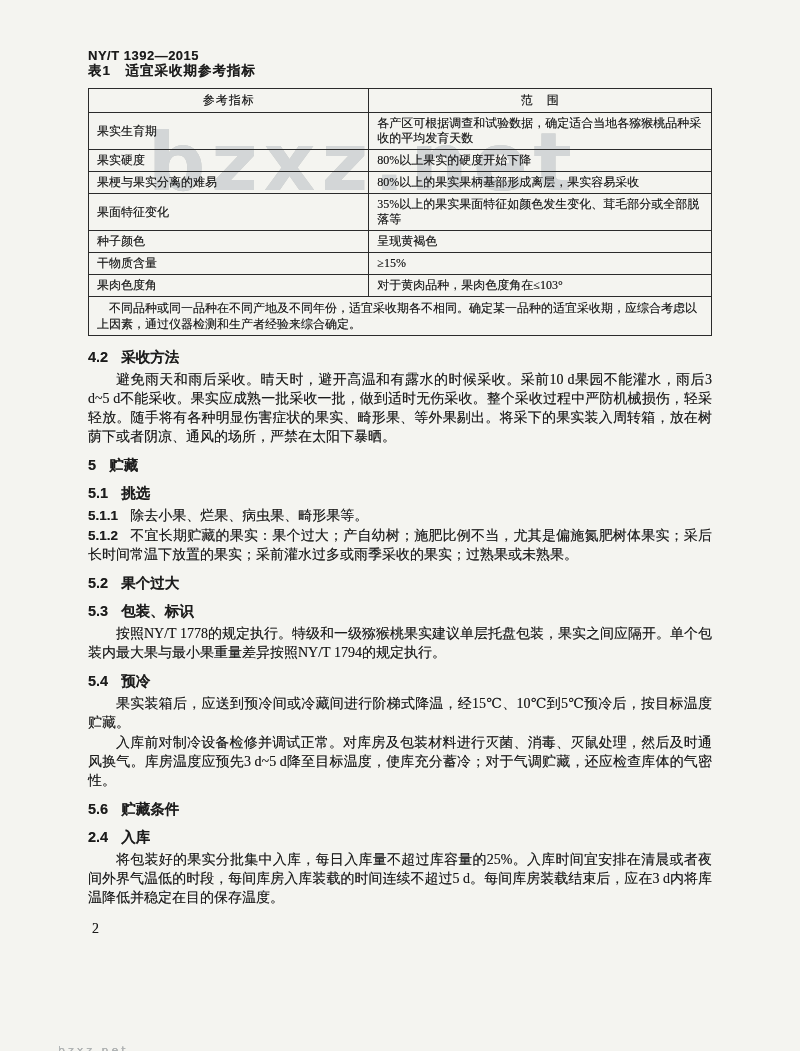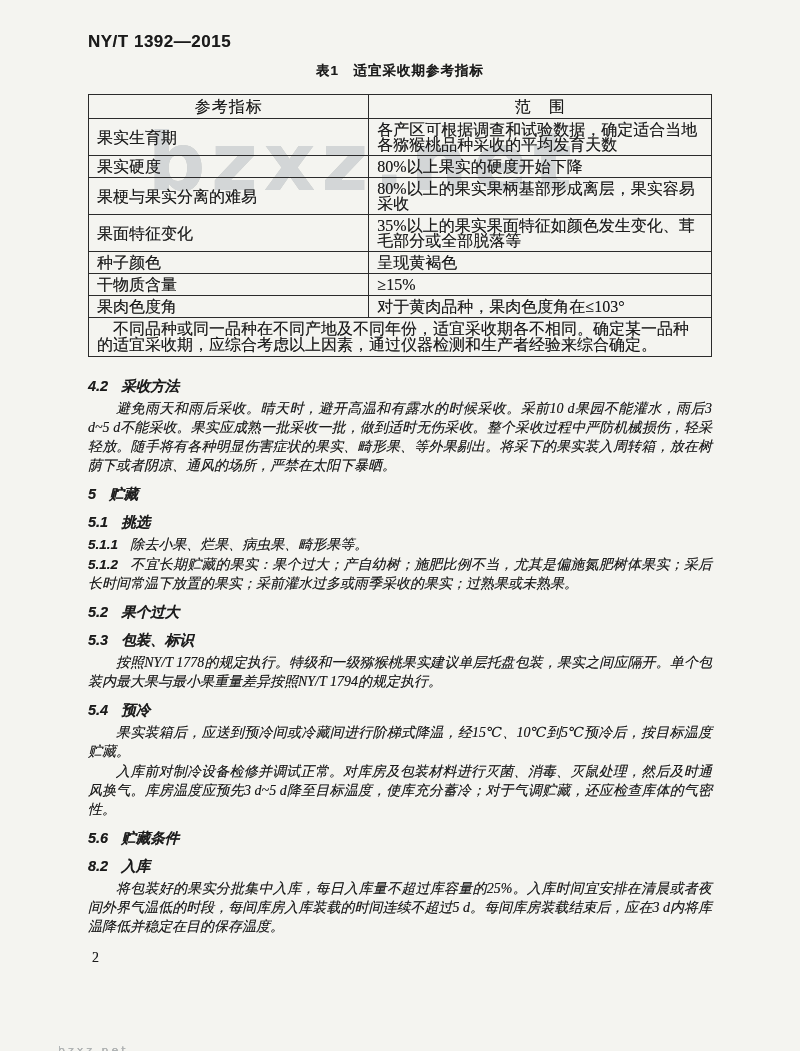--- a/index.html
+++ b/index.html
@@ -4,48 +4,48 @@
 <style>
   * { margin:0; padding:0; box-sizing:border-box; }
   html,body { background:#d8d8d5; }
   .sheet{
     position:relative; width:800px; height:1051px; margin:0 auto;
     background:#f4f4f0; overflow:hidden; color:#1b1b1b;
     font-family:"Liberation Serif","DejaVu Serif",serif;
     text-shadow:0 0 0.5px rgba(25,25,25,0.55);
   }
   .docnum{
-    position:absolute; top:32px; left:88px;
+    position:absolute; top:48px; left:88px;
     font-family:"Liberation Sans","DejaVu Sans",sans-serif;
-    font-weight:bold; font-size:17px; letter-spacing:0.5px;
+    font-weight:bold; font-size:13px; letter-spacing:0.5px;
   }
   .watermark{
     position:absolute; top:116px; left:148px; z-index:0;
     font-family:"DejaVu Sans",sans-serif; font-weight:bold;
     font-size:80px; letter-spacing:6px; color:#9fa8b0; opacity:0.38;
     pointer-events:none; white-space:nowrap;
   }
   .inner{ position:absolute; top:62px; left:88px; width:624px; z-index:1; }
   .caption{
-    text-align:center; font-weight:bold; font-size:13.5px;
+    font-weight:bold; font-size:13.5px;
     font-family:"Liberation Sans","DejaVu Sans",sans-serif;
-    margin-bottom:14px; letter-spacing:1px;
+    margin-bottom:8px; letter-spacing:1px;
   }
   table.std{
-    width:100%; border-collapse:collapse; font-size:16px; line-height:15px;
+    width:100%; border-collapse:collapse; font-size:12px; line-height:15px;
     border:1.5px solid #2b2b2b; background:transparent;
   }
   table.std th, table.std td{
     border:1px solid #2b2b2b; padding:3px 8px; vertical-align:middle;
     font-weight:normal;
   }
   table.std th{ text-align:center; height:24px; letter-spacing:1px; }
   col.c1{ width:45%; }
   td.note-cell{ padding:4px 8px; line-height:16px; text-indent:1em; }
-  .content{ margin-top:20px;font-style:italic; }
+  .content{ margin-top:12px; }
   .hd{
     font-family:"Liberation Sans","DejaVu Sans",sans-serif;
     font-weight:bold; font-size:14.5px; line-height:18px;
     margin:10px 0 4px 0;
   }
   .hd .no{ margin-right:0.9em; }
   .pp{
     font-size:14px; line-height:19px; text-align:justify;
     text-indent:2em; margin:1px 0;
   }
@@ -157,21 +157,21 @@
       </h3>
       <p class="pp">果实装箱后，应送到预冷间或冷藏间进行阶梯式降温，经15℃、10℃到5℃预冷后，按目标温度贮藏。</p>
 
       <p class="pp">入库前对制冷设备检修并调试正常。对库房及包装材料进行灭菌、消毒、灭鼠处理，然后及时通风换气。库房温度应预先3 d~5 d降至目标温度，使库充分蓄冷；对于气调贮藏，还应检查库体的气密性。</p>
 
       <h3 class="hd">
         <span class="no">5.6</span><span>贮藏条件</span>
       </h3>
 
       <h3 class="hd">
-        <span class="no">8.2</span><span>入库</span>
+        <span class="no">2.4</span><span>入库</span>
       </h3>
       <p class="pp">将包装好的果实分批集中入库，每日入库量不超过库容量的25%。入库时间宜安排在清晨或者夜间外界气温低的时段，每间库房入库装载的时间连续不超过5 d。每间库房装载结束后，应在3 d内将库温降低并稳定在目的保存温度。</p>
 
     </div>
 
     <div class="pagenum">2</div>
 
   </div>
 
   <div class="bottom-edge">bzxz.net</div>

